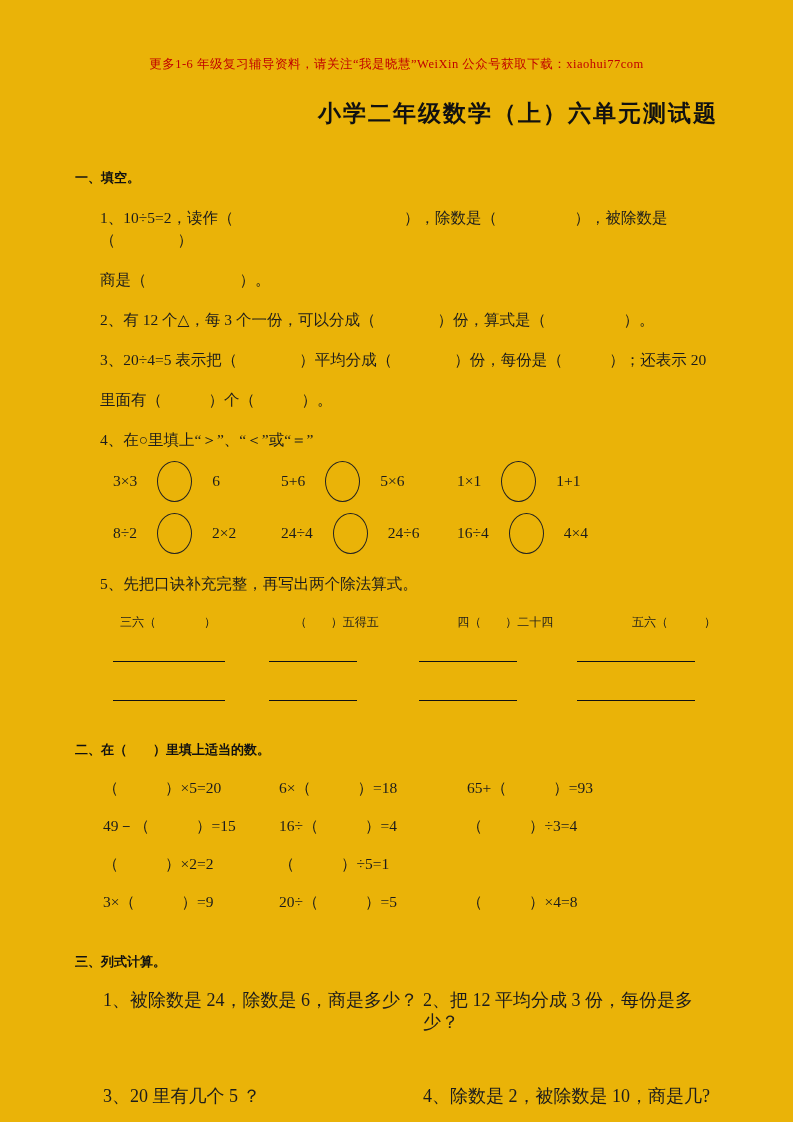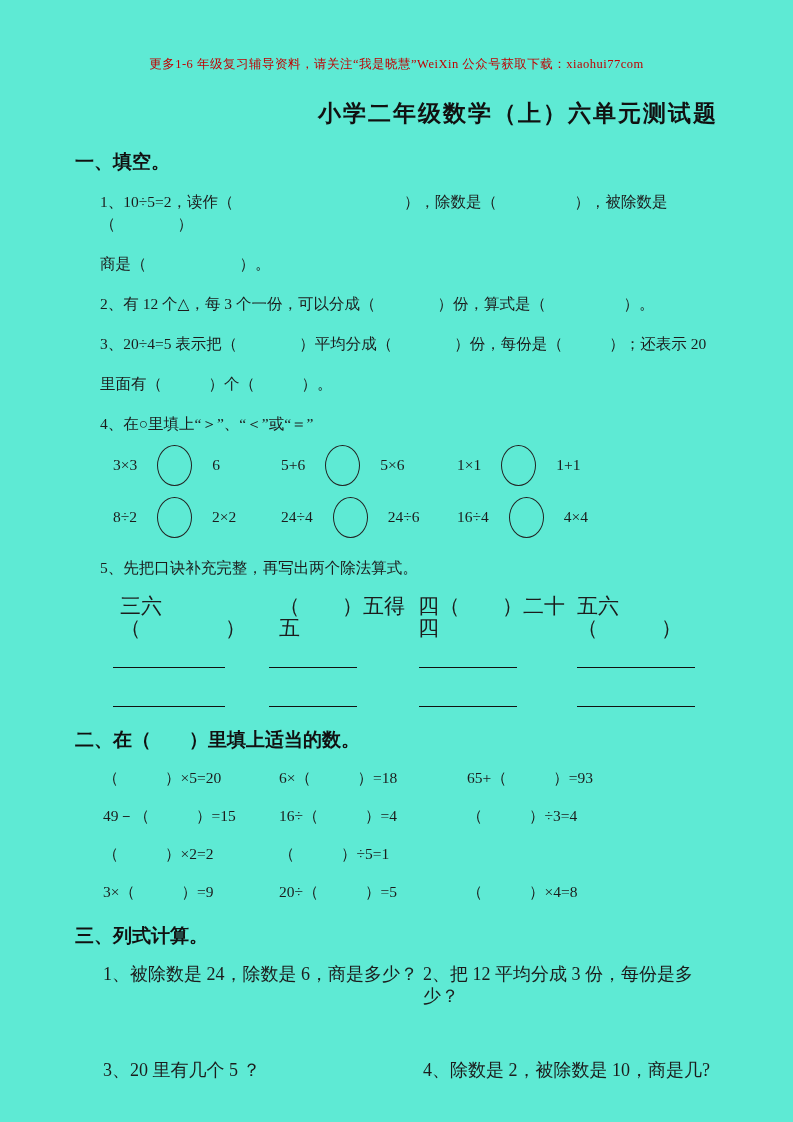--- a/index.html
+++ b/index.html
@@ -1,20 +1,20 @@
 <!DOCTYPE html>
 <html><head>
 <meta charset="utf-8">
 <style>
   html,body{margin:0;padding:0;background:#e8e8e8;}
   .page{
     position:relative;
     width:793px;height:1122px;
     margin:0 auto;
-    background:#5eead4;
+    background:#eab308;
     font-family:"Liberation Serif","DejaVu Serif",serif;
     color:#1c1c1c;
     box-sizing:border-box;
     padding:56px 75px 32px 75px;
     overflow:hidden;
   }
   .header-notice{
     text-align:center;
     font-size:12.5px;
     line-height:16px;
@@ -24,22 +24,22 @@
   .title{
     margin:26px 0 0 0;
     text-align:right;
     font-size:23px;
     font-weight:bold;
     font-family:"Liberation Sans","DejaVu Sans",sans-serif;
     letter-spacing:2px;
     color:#111;
   }
   .sec-heading{
-    margin-top:22px;
-    font-size:19px;
+    margin-top:38px;
+    font-size:13px;
     font-weight:bold;
     font-family:"Liberation Sans","DejaVu Sans",sans-serif;
     line-height:22px;
     color:#111;
   }
   .line{
     margin:18px 0 0 0;
     font-size:15.5px;
     line-height:22px;
   }
@@ -63,21 +63,21 @@
     box-sizing:border-box;
     flex:0 0 auto;
   }
   
   .koujue-row{
     display:flex;
     justify-content:space-between;
     padding-left:45px;
     padding-right:2px;
     margin-top:16px;
-    font-size:21px;
+    font-size:12px;
     line-height:22px;
   }
   
   .ans-row{margin-top:26px;height:3px;white-space:nowrap;}
   .ans-row.second{margin-top:36px;}
   .ans-line{
     display:inline-block;
     height:2px;
     border-bottom:1.6px solid #111;
     vertical-align:top;

